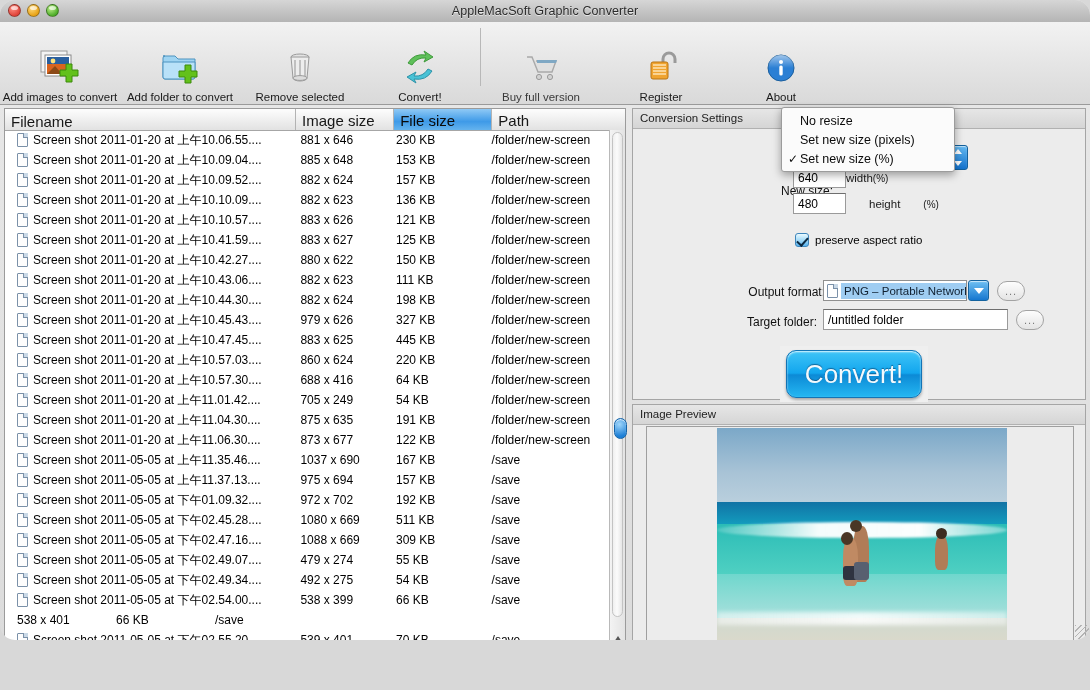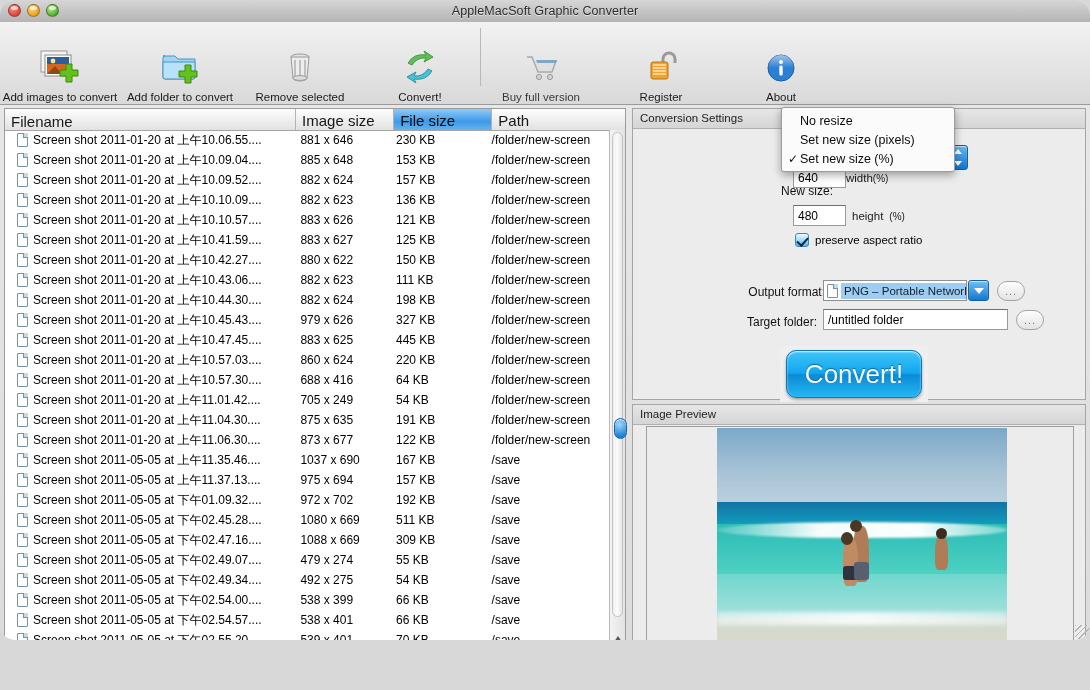--- a/index.html
+++ b/index.html
@@ -559,26 +559,20 @@
             <span class="doc-ico">
               <i></i>
             </span>
             <span>Screen shot 2011-05-05 at 下午02.54.00....</span>
           </div>
           <div class="cell c-img">538 x 399</div>
           <div class="cell c-size">66 KB</div>
           <div class="cell c-path">/save</div>
         </div>
         <div class="row">
-          <div class="cell c-name">
-            <span class="doc-ico">
-              <i></i>
-            </span>
-            <span>Screen shot 2011-05-05 at 下午02.54.57....</span>
-          </div>
           <div class="cell c-img">538 x 401</div>
           <div class="cell c-size">66 KB</div>
           <div class="cell c-path">/save</div>
         </div>
         <div class="row">
           <div class="cell c-name">
             <span class="doc-ico">
               <i></i>
             </span>
             <span>Screen shot 2011-05-05 at 下午02.55.20....</span>
@@ -628,21 +622,21 @@
     <div class="field-row" style="left:0;top:75px;width:200px;justify-content:flex-end;">
       <div class="flabel">New size:</div>
     </div>
 
     <div class="field-row" style="left:160px;top:58px;">
       <input class="txtbox" style="width: 53px; height: 21px;" value="640">
       <div class="unit">width</div>
       <div class="unit"><small>(%)</small></div>
     </div>
 
-    <div class="field-row" style="left:160px;top:96px;gap:6px;">
+    <div class="field-row" style="left:160px;top:84px;gap:23px;">
       <input class="txtbox" style="width: 53px; height: 21px;" value="480">
       <div class="unit">height</div>
       <div class="unit"><small>(%)</small></div>
     </div>
 
     <div class="field-row" style="left:162px;top:124px;gap:6px;">
       <div class="chk"></div>
       <div style="font-size:11.5px;">preserve aspect ratio</div>
     </div>
 

